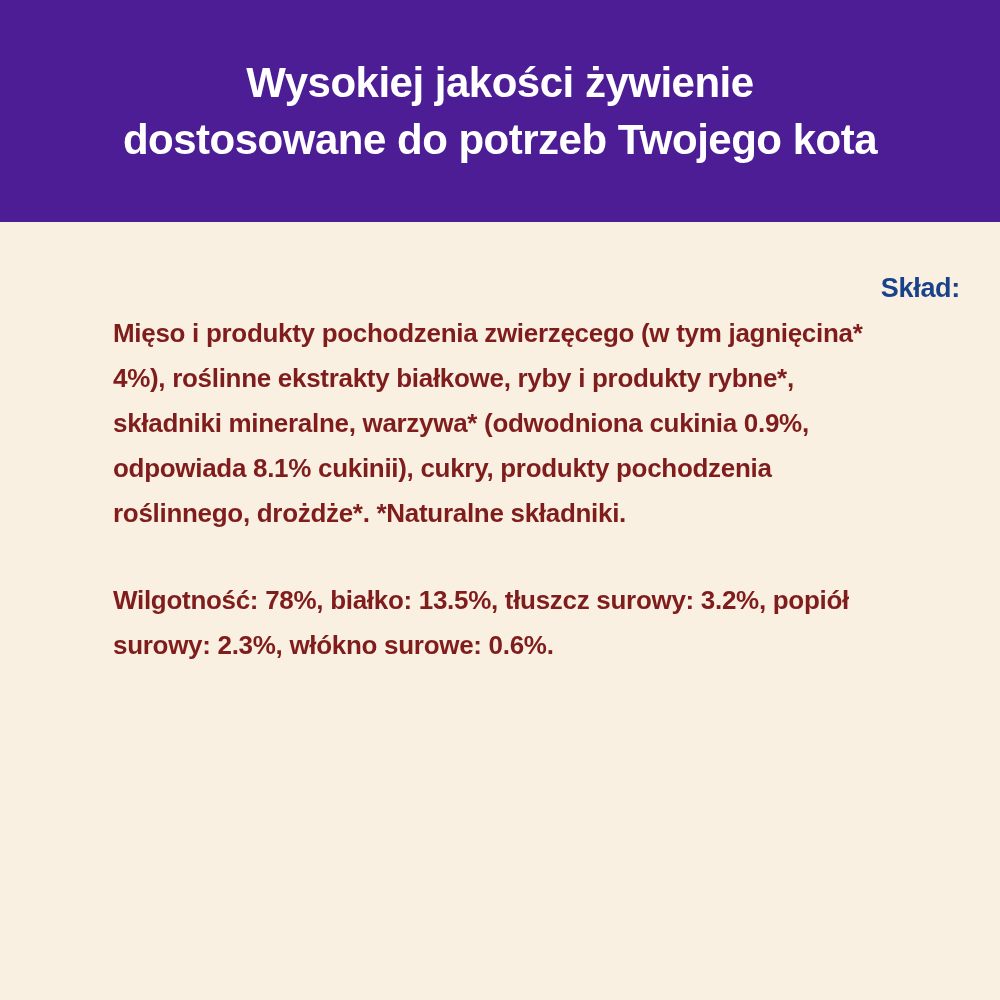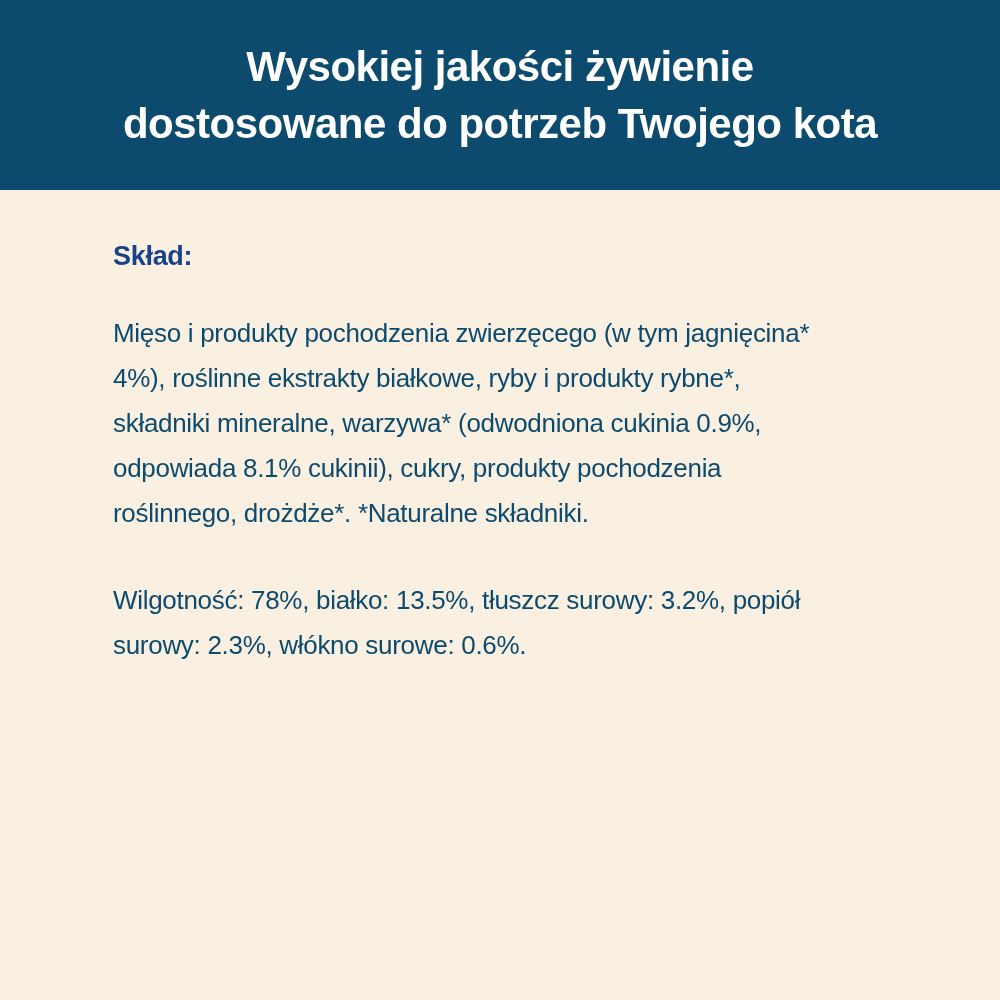--- a/index.html
+++ b/index.html
@@ -4,22 +4,22 @@
 <style>
   * { margin: 0; padding: 0; box-sizing: border-box; }
   html, body { width: 1000px; height: 1000px; overflow: hidden; }
   body {
     background: #FAF0E2;
     font-family: "Liberation Sans", "DejaVu Sans", sans-serif;
     color: #1A428A;
   }
   .banner {
     width: 1000px;
-    height: 190px;
-    background: #0c4a6e;
+    height: 222px;
+    background: #4c1d95;
     display: flex;
     align-items: center;
     justify-content: center;
   }
   .banner-title {
     color: #FFFFFF;
     font-size: 42px;
     font-weight: 700;
     line-height: 57px;
     letter-spacing: -0.5px;
@@ -31,29 +31,29 @@
   }
   .section { display: block; }
   .section + .section { margin-top: 27px; }
   .section.analytical { margin-top: 42px; }
   .section-heading {
     font-size: 27px;
     font-weight: 700;
     line-height: 45px;
     letter-spacing: -0.3px;
     color: #1A428A;
+    text-align: right;
   }
   .section-text {
     font-size: 26px;
-    font-weight: 400;
+    font-weight: 700;
     line-height: 45px;
     letter-spacing: -0.3px;
-    color: #0c4a6e;
+    color: #7f1d1d;
     white-space: pre;
-    margin-top: 32px;
   }
 </style>
 </head>
 <body>
 
 <div class="banner">
   <h1 class="banner-title">Wysokiej jakości żywienie
 dostosowane do potrzeb Twojego kota</h1>
 </div>
 

